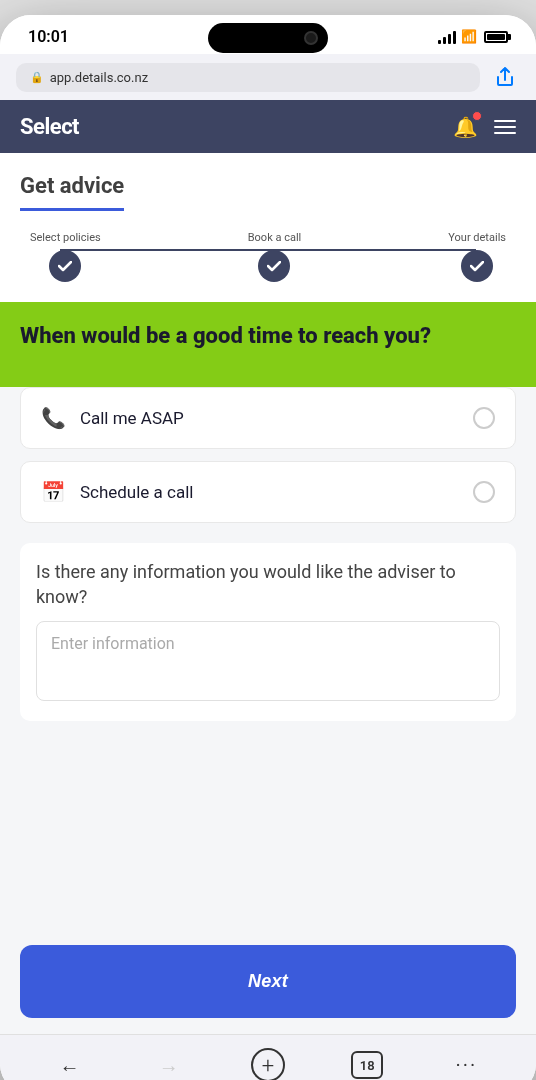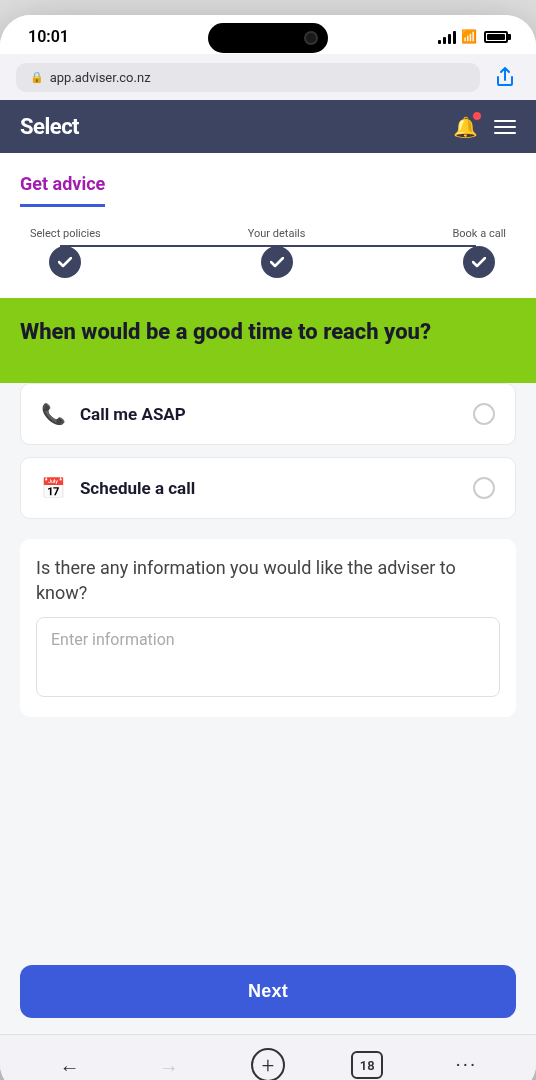--- a/index.html
+++ b/index.html
@@ -232,23 +232,23 @@
       flex-direction: column;
     }
 
     .content-card {
       background: #ffffff;
       margin: 0;
       padding: 20px 20px 0;
     }
 
     .page-title {
-      font-size: 18px;
+      font-size: 22px;
       font-weight: 700;
-      color: #a21caf;
+      color: #404040;
       padding-bottom: 10px;
       border-bottom: 3px solid #3b5bdb;
       display: inline-block;
       margin-bottom: 20px;
     }
 
     
     .stepper {
       display: flex;
       align-items: center;
@@ -327,21 +327,21 @@
       gap: 14px;
     }
 
     .option-icon {
       font-size: 20px;
       color: #1a1a2e;
     }
 
     .option-label {
       font-size: 17px;
-      font-weight: 700;
+      font-weight: 400;
       color: #1a1a2e;
     }
 
     .radio-circle {
       width: 22px;
       height: 22px;
       border-radius: 50%;
       border: 2px solid #cccccc;
       background: #ffffff;
     }
@@ -384,25 +384,26 @@
       padding: 16px 20px;
       background: #f5f6f8;
     }
 
     .next-btn {
       width: 100%;
       background: #3b5bdb;
       color: #ffffff;
       border: none;
       border-radius: 12px;
-      padding: 16px;
+      padding: 26px;
       font-size: 18px;
       font-weight: 700;
       cursor: pointer;
       letter-spacing: 0.3px;
+      font-style: italic;
     }
 
     
     .browser-nav {
       background: #f2f2f7;
       padding: 12px 20px;
       display: flex;
       align-items: center;
       justify-content: space-around;
       border-top: 1px solid #e0e0e0;
@@ -484,21 +485,21 @@
       <span class="wifi-icon">📶</span>
       <div class="battery-icon">
         <div class="battery-fill"></div>
       </div>
     </div>
   </div>
 
   <div class="browser-bar">
     <div class="url-bar">
       <span class="lock-icon">🔒</span>
-      <span class="url-text">app.adviser.co.nz</span>
+      <span class="url-text">app.details.co.nz</span>
     </div>
     <div class="share-btn">
       <svg width="18" height="20" viewBox="0 0 18 20" fill="none">
         <path d="M9 1V13M9 1L5 5M9 1L13 5" stroke="#007aff" stroke-width="2" stroke-linecap="round" stroke-linejoin="round"></path>
         <path d="M2 10V17C2 17.5523 2.44772 18 3 18H15C15.5523 18 16 17.5523 16 17V10" stroke="#007aff" stroke-width="2" stroke-linecap="round"></path>
       </svg>
     </div>
   </div>
 
   <div class="app-header">
@@ -529,36 +530,36 @@
         <div class="step">
           <span class="step-label">Select policies</span>
           <div class="step-circle">
             <svg width="14" height="11" viewBox="0 0 14 11" fill="none">
               <path d="M1 5L5 9L13 1" stroke="white" stroke-width="2.5" stroke-linecap="round" stroke-linejoin="round"></path>
             </svg>
           </div>
         </div>
 
         <div class="step">
+          <span class="step-label">Book a call</span>
+          <div class="step-circle">
+            <svg width="14" height="11" viewBox="0 0 14 11" fill="none">
+              <path d="M1 5L5 9L13 1" stroke="white" stroke-width="2.5" stroke-linecap="round" stroke-linejoin="round"></path>
+            </svg>
+          </div>
+        </div>
+
+        <div class="step">
           <span class="step-label">Your details</span>
           <div class="step-circle">
             <svg width="14" height="11" viewBox="0 0 14 11" fill="none">
               <path d="M1 5L5 9L13 1" stroke="white" stroke-width="2.5" stroke-linecap="round" stroke-linejoin="round"></path>
             </svg>
           </div>
         </div>
-
-        <div class="step">
-          <span class="step-label">Book a call</span>
-          <div class="step-circle">
-            <svg width="14" height="11" viewBox="0 0 14 11" fill="none">
-              <path d="M1 5L5 9L13 1" stroke="white" stroke-width="2.5" stroke-linecap="round" stroke-linejoin="round"></path>
-            </svg>
-          </div>
-        </div>
       </div>
     </div>
 
     <div class="question-section">
       <h2 class="question-title">When would be a good time to reach you?</h2>
     </div>
 
     <div class="option-card">
       <div class="option-left">
         <span class="option-icon">📞</span>

